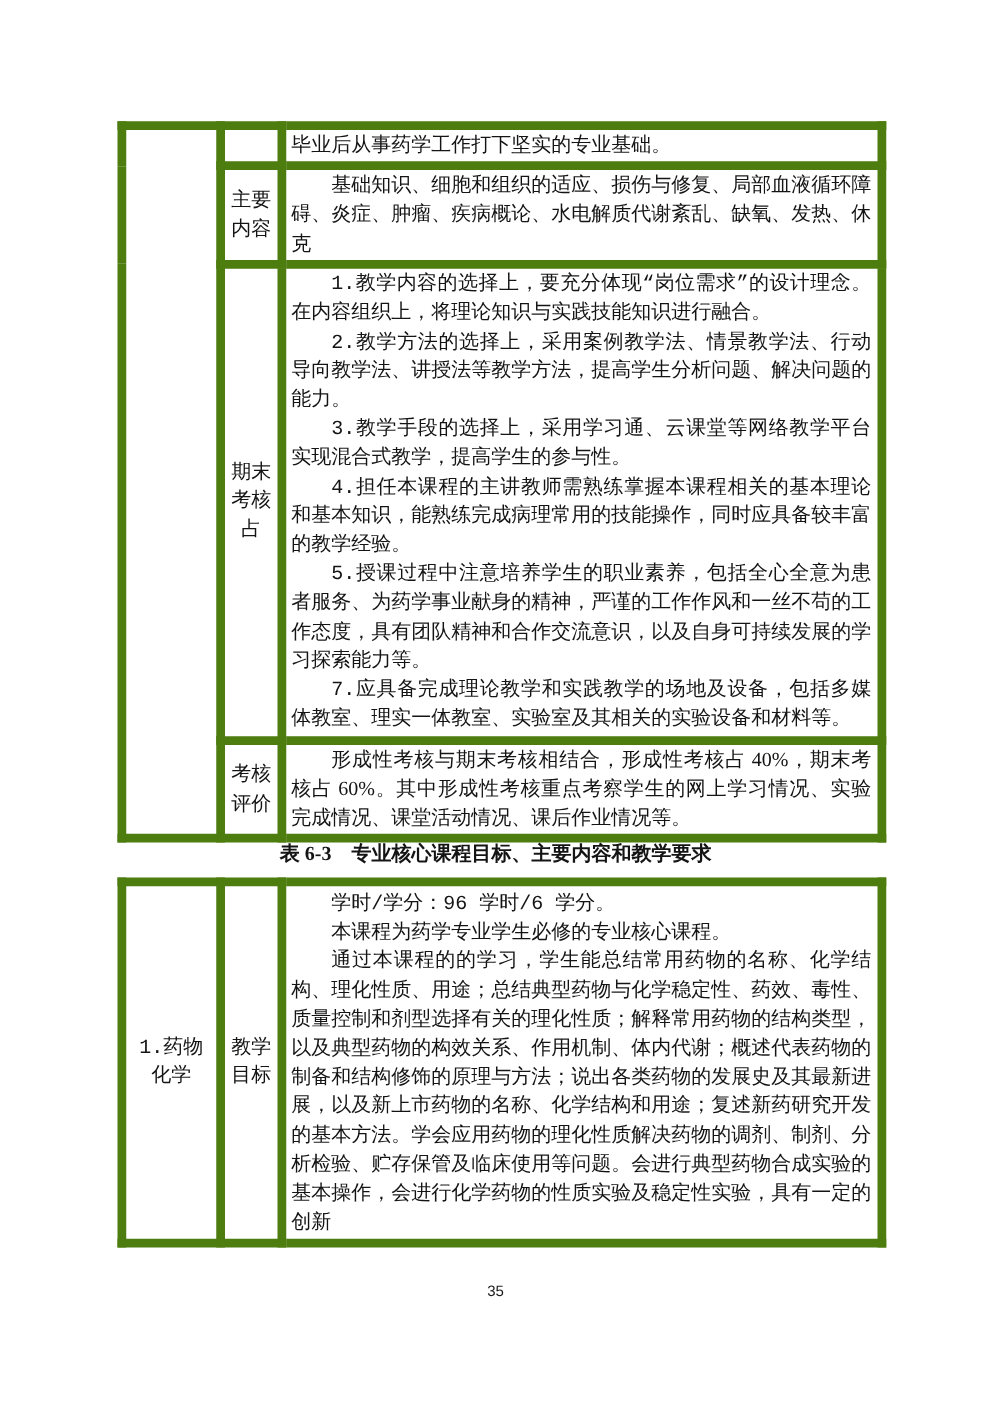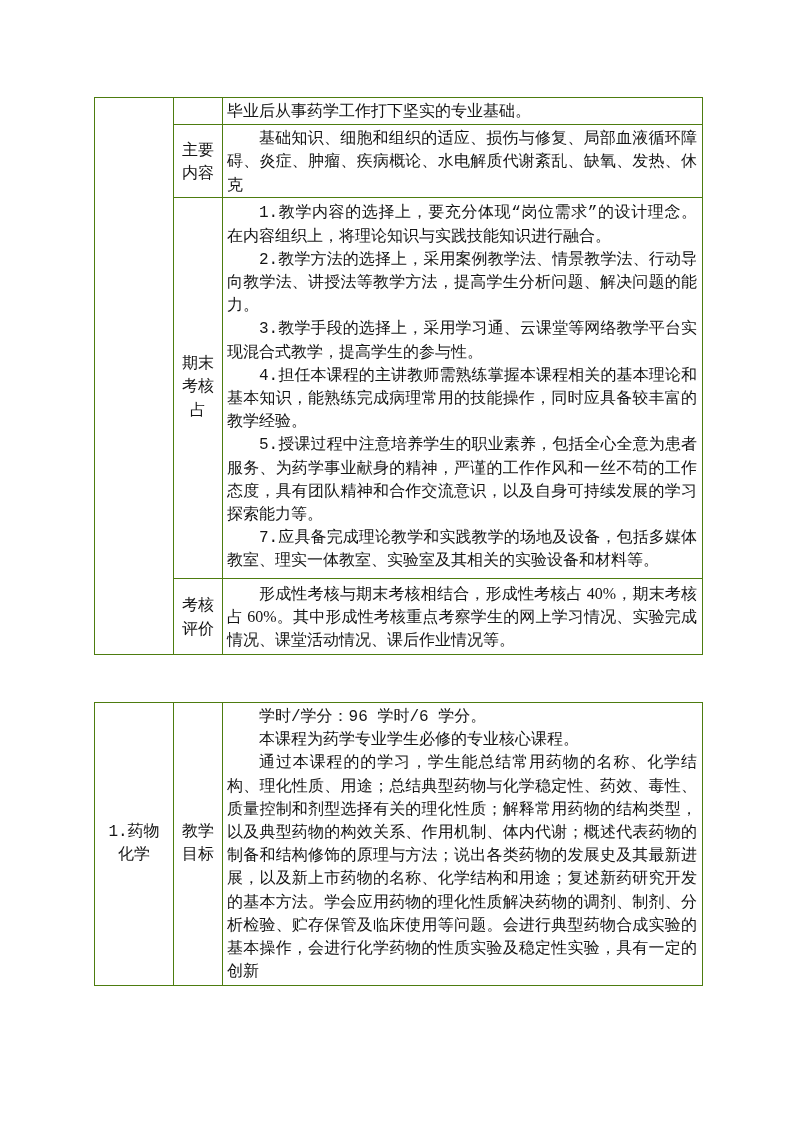--- a/index.html
+++ b/index.html
@@ -10,21 +10,21 @@
   }
   .page{position:relative;width:793px;height:1122px;background:#fff;}
 
   table.doc{
     border-collapse:collapse;table-layout:fixed;
     position:absolute;left:94px;width:608px;
   }
   table.t1{top:97px;}
   table.t2{top:702px;}
   td{
-    border:1px solid #4d7c0f;
+    border:7px solid #4d7c0f;
     box-sizing:border-box;
     font-size:16px;line-height:23.2px;
     padding:1px 5px 1px 4px;
     vertical-align:middle;
     overflow:hidden;
   }
   
   .t1 .r1 td{height:27px;}
   .t1 .r2 td{height:73px;}
   .t1 .r3 td{height:381px;font-family:Liberation Mono, monospace;}
@@ -99,20 +99,21 @@
       <td class="lblcell">
             <div class="lbl2">考核评价</div>
           </td>
       <td class="content">
         <p>形成性考核与期末考核相结合，形成性考核占 40%，期末考核占 60%。其中形成性考核重点考察学生的网上学习情况、实验完成情况、课堂活动情况、课后作业情况等。</p>
       </td>
     </tr>
   </tbody>
     </table>
 
+  <div class="caption">表 6-3　专业核心课程目标、主要内容和教学要求</div>
 
   <table class="doc t2">
     <colgroup>
         <col style="width:79px">
         <col style="width:49px">
         <col style="width:480px">
       </colgroup>
     <tbody>
     <tr class="rb">
       <td class="lblcell">
@@ -123,14 +124,15 @@
           </td>
       <td class="content top">
         <p>学时/学分：96 学时/6 学分。</p>
         <p>本课程为药学专业学生必修的专业核心课程。</p>
         <p>通过本课程的的学习，学生能总结常用药物的名称、化学结构、理化性质、用途；总结典型药物与化学稳定性、药效、毒性、质量控制和剂型选择有关的理化性质；解释常用药物的结构类型，以及典型药物的构效关系、作用机制、体内代谢；概述代表药物的制备和结构修饰的原理与方法；说出各类药物的发展史及其最新进展，以及新上市药物的名称、化学结构和用途；复述新药研究开发的基本方法。学会应用药物的理化性质解决药物的调剂、制剂、分析检验、贮存保管及临床使用等问题。会进行典型药物合成实验的基本操作，会进行化学药物的性质实验及稳定性实验，具有一定的创新</p>
       </td>
     </tr>
   </tbody>
     </table>
 
+  <div class="pagenum">35</div>
 
 </div>
 
 </body></html>

